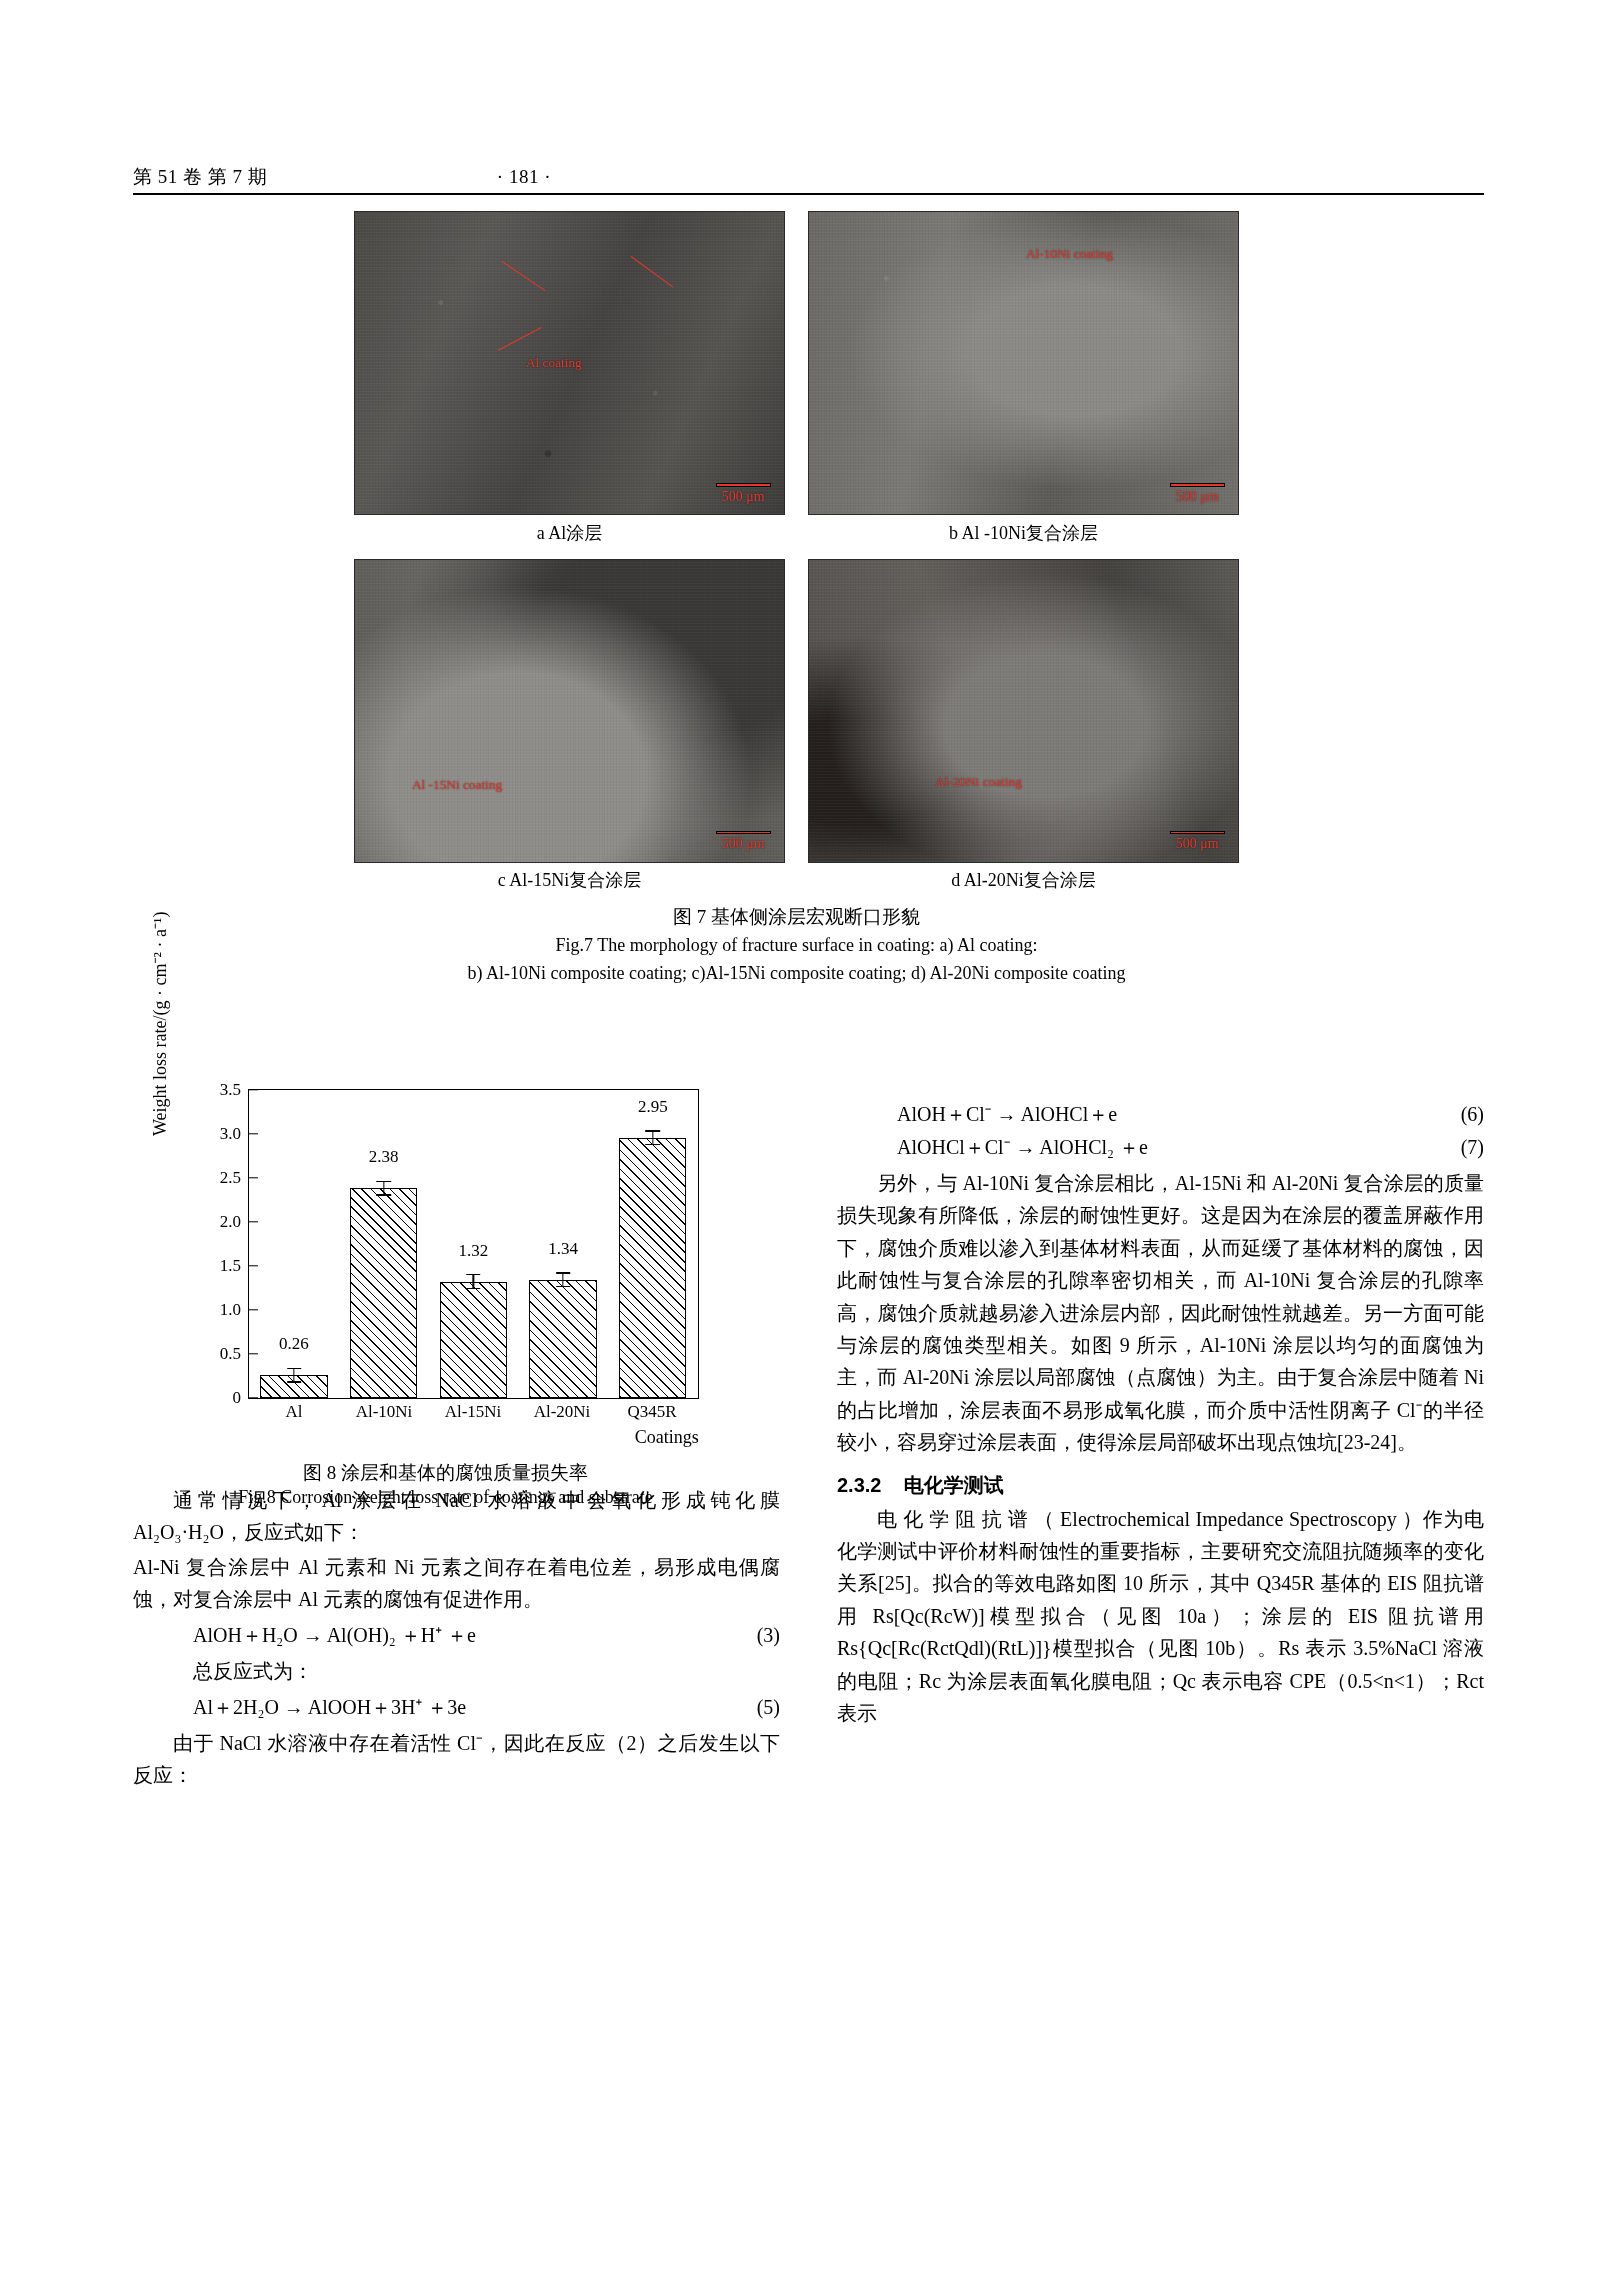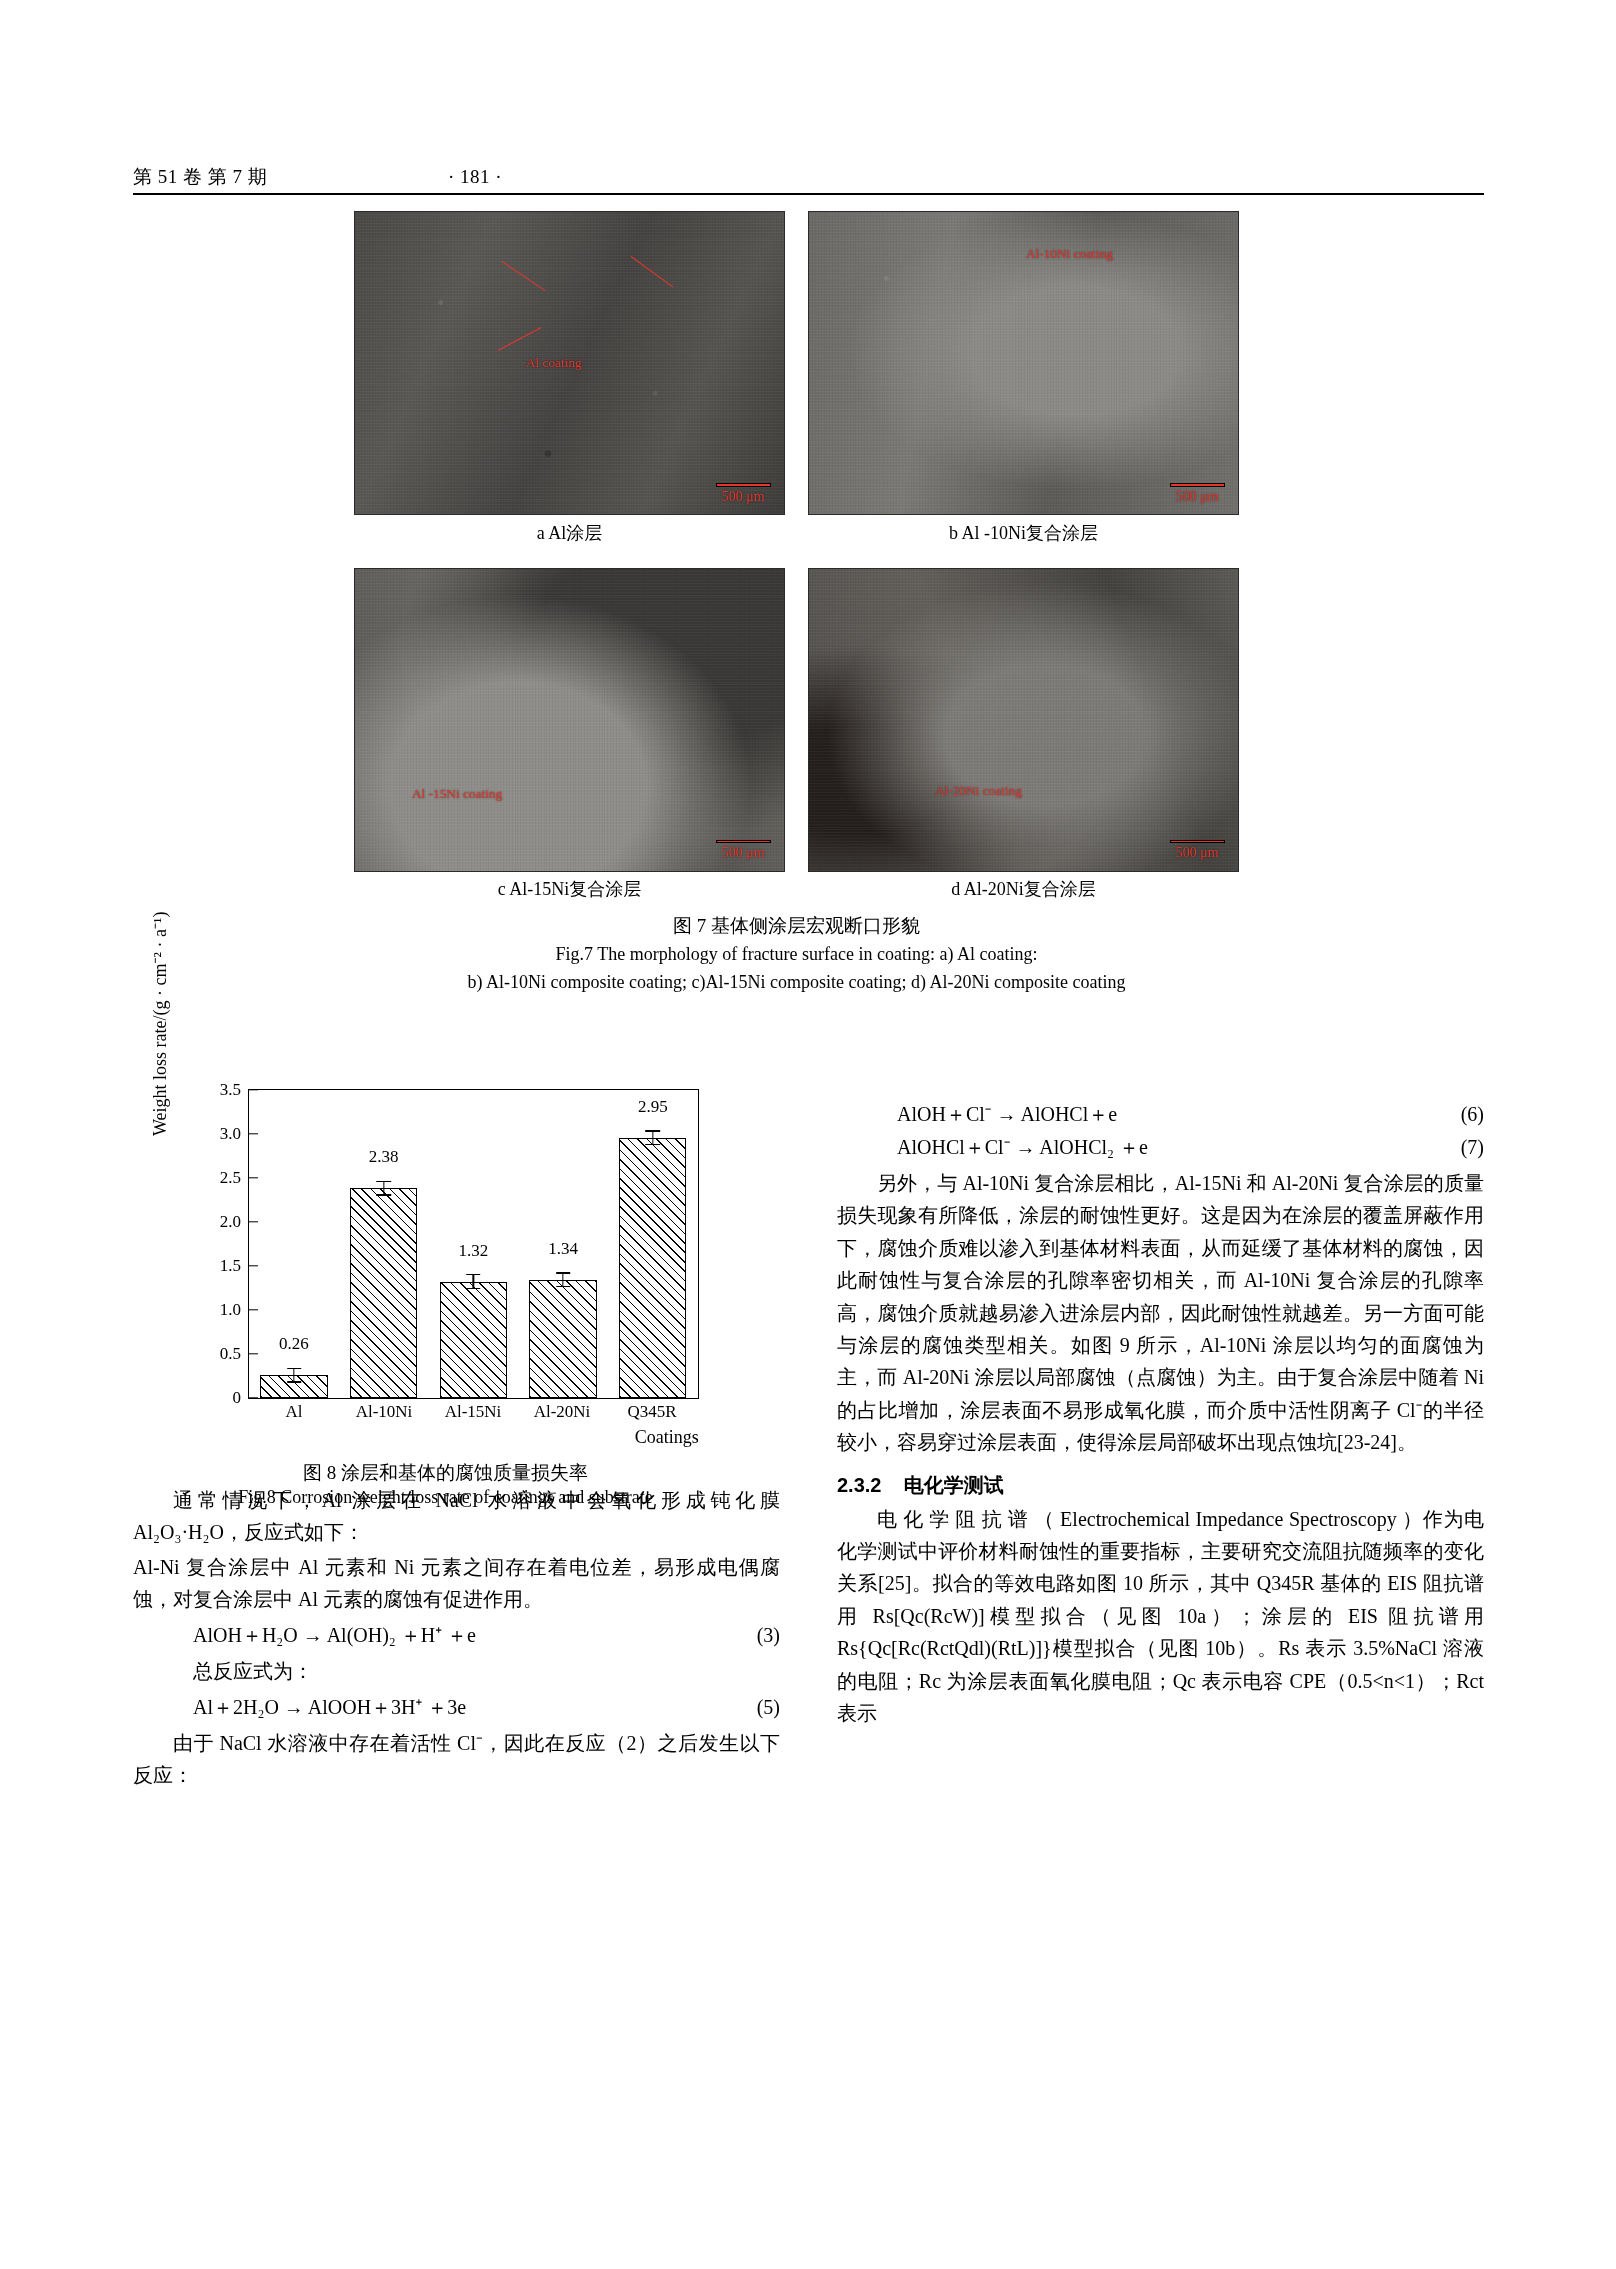--- a/index.html
+++ b/index.html
@@ -19,21 +19,21 @@
   
   .runhead{
     position:absolute;
     left:133px;top:164px;width:1351px;
     display:flex;align-items:baseline;
     font-size:19px;
     letter-spacing:0.5px;
   }
   .runhead .left{width:266px;font-family:"Liberation Serif",serif;}
   .runhead .center{flex:1;text-align:center;font-family:"Liberation Serif",serif;}
-  .runhead .right{width:152px;text-align:center;}
+  .runhead .right{width:152px;text-align:right;}
   .rule{
     position:absolute;left:133px;top:193px;width:1351px;height:1.9px;background:#000;
   }
   
   .fig7{
     position:absolute;left:354px;top:211px;width:885px;
   }
   .fig-row{display:flex;gap:23px;}
   .micro{
     width:431px;height:304px;
@@ -213,21 +213,21 @@
         <div class="annot" style="left:217px;top:34px;">Al-10Ni coating</div>
         <div class="scalebar"><span class="bar"></span><span>500 μm</span></div>
       </div>
     </div>
 
     <div class="fig-cap-row">
       <div>a  Al涂层</div>
       <div>b  Al -10Ni复合涂层</div>
     </div>
 
-    <div class="fig-row" style="margin-top:23px;border-radius:11px;">
+    <div class="fig-row" style="margin-top:14px;border-radius:11px;">
       <div class="micro m-c">
         <div class="annot" style="left:57px;top:217px;">Al -15Ni coating</div>
         <div class="scalebar"><span class="bar"></span><span>500 μm</span></div>
       </div>
       <div class="micro m-d">
         <div class="annot" style="left:126px;top:214px;">Al-20Ni coating</div>
         <div class="scalebar"><span class="bar"></span><span>500 μm</span></div>
       </div>
     </div>
 

